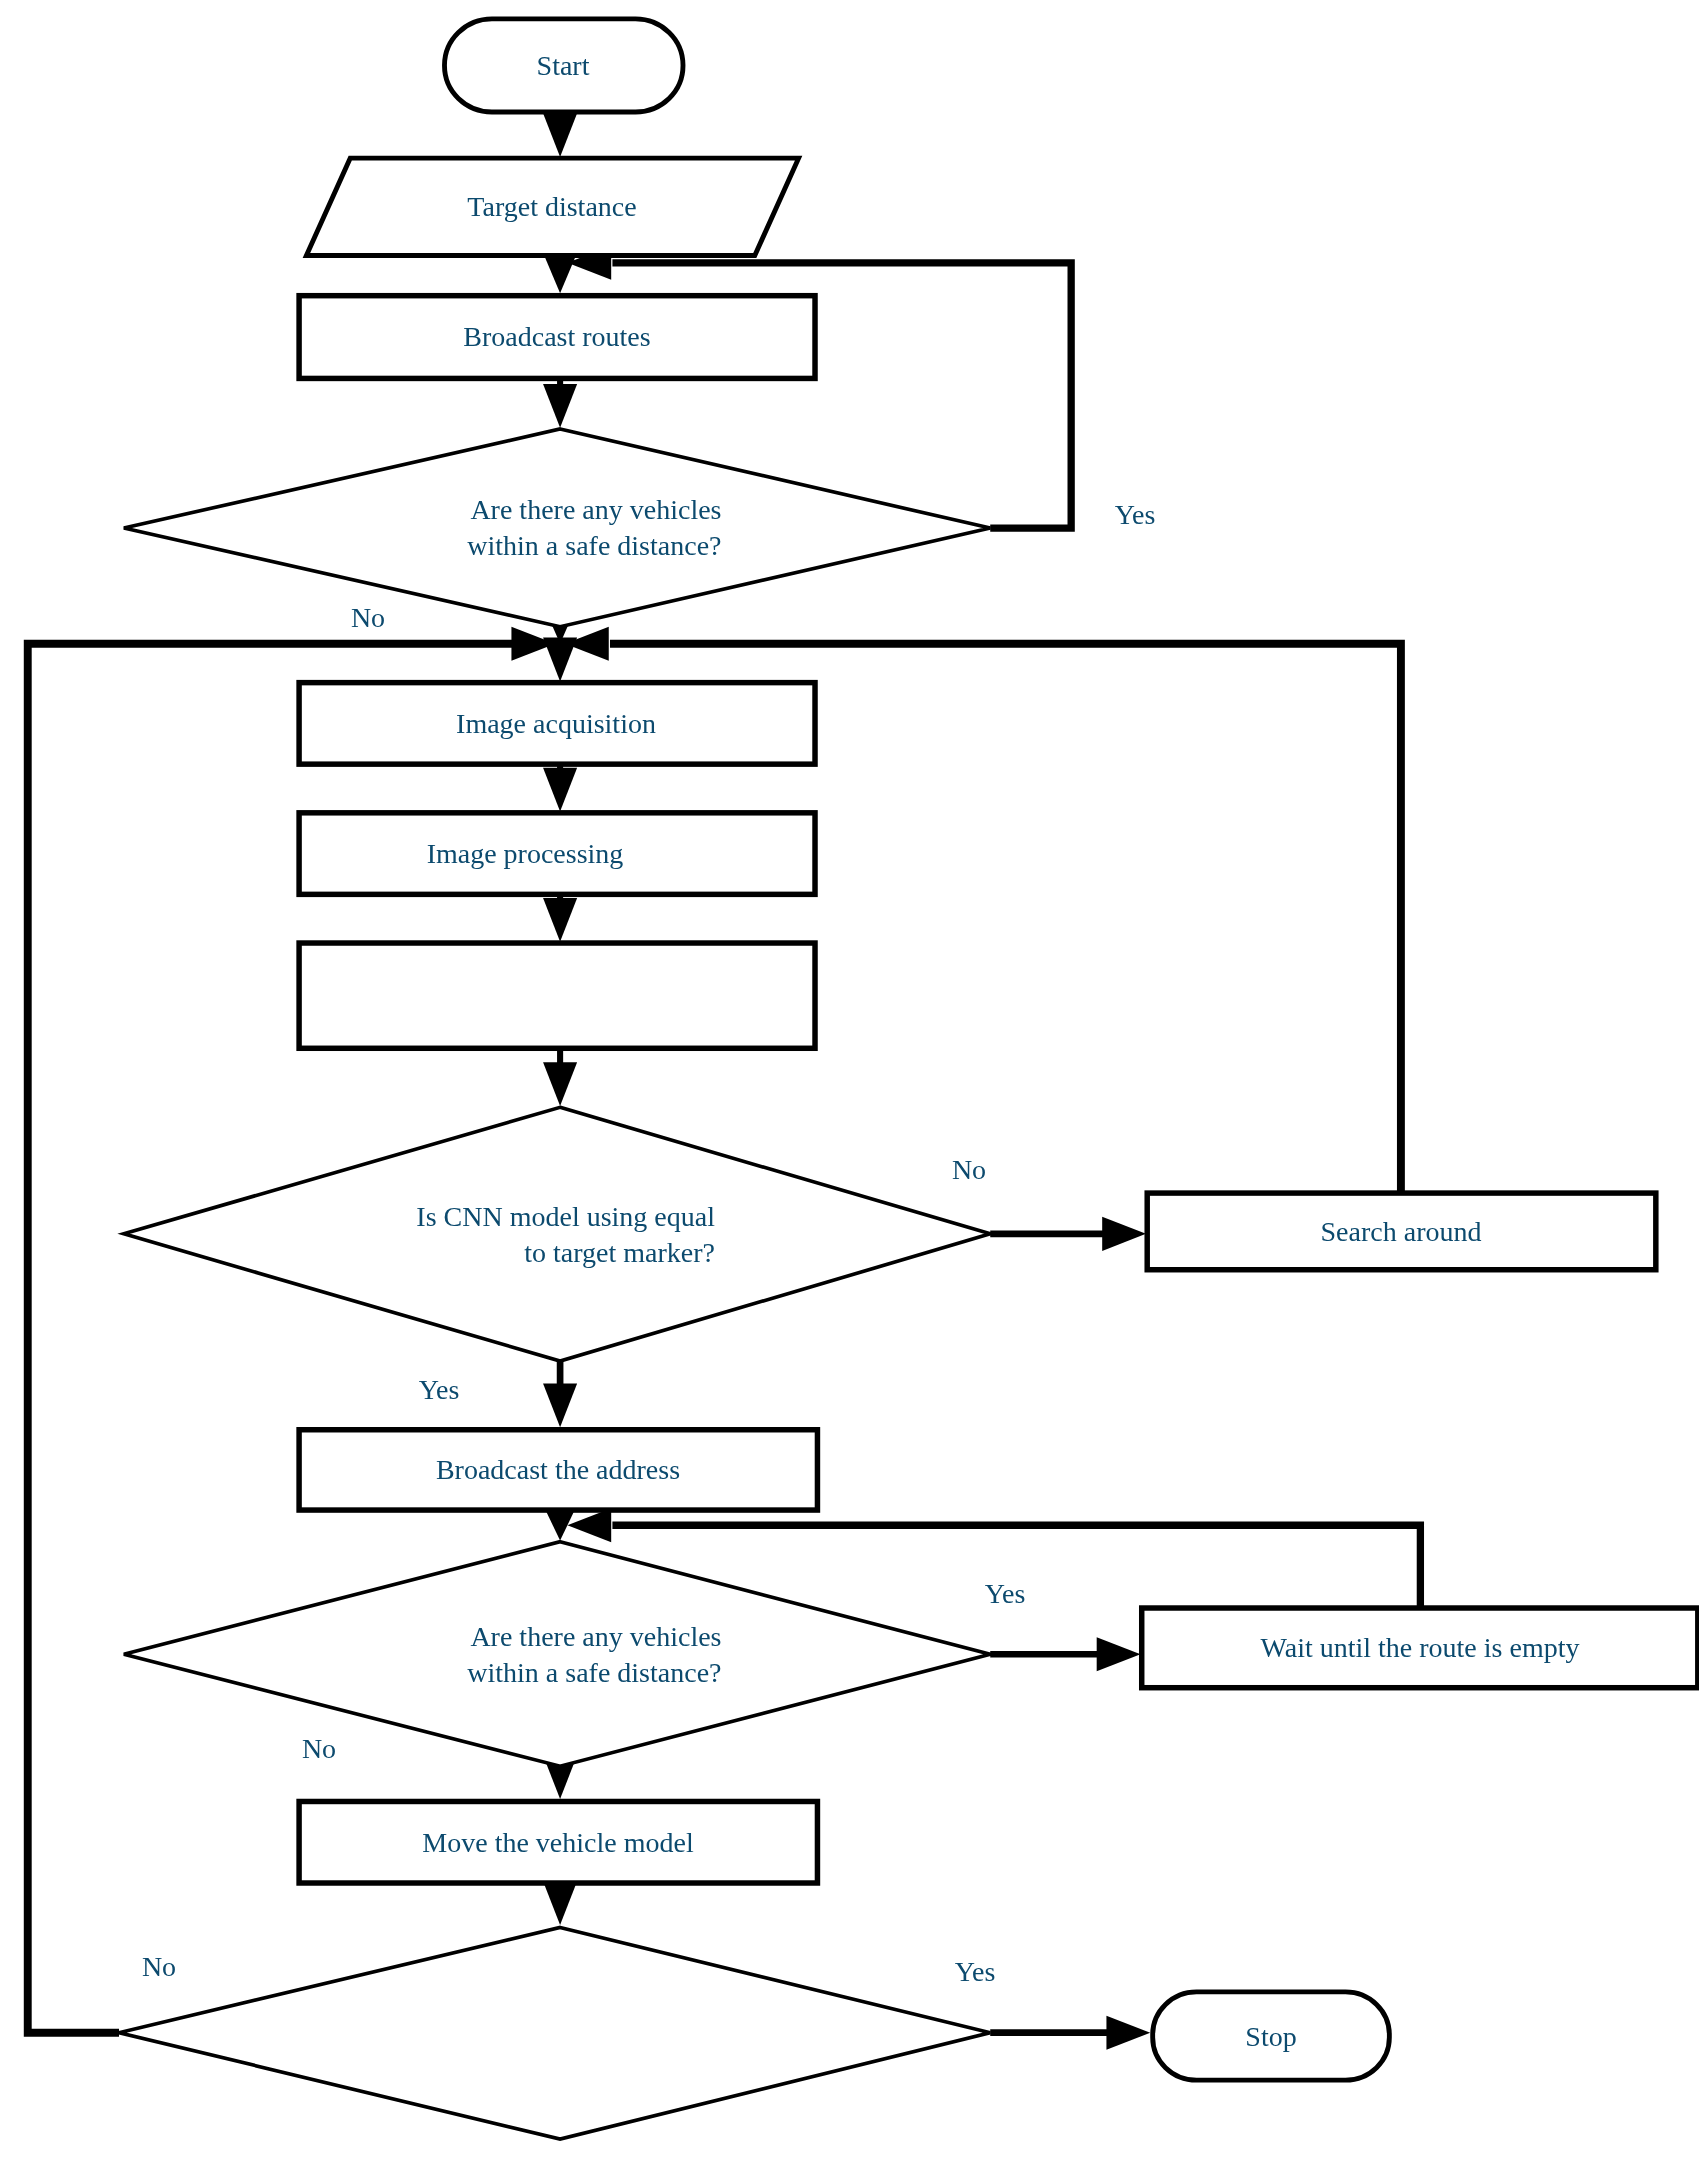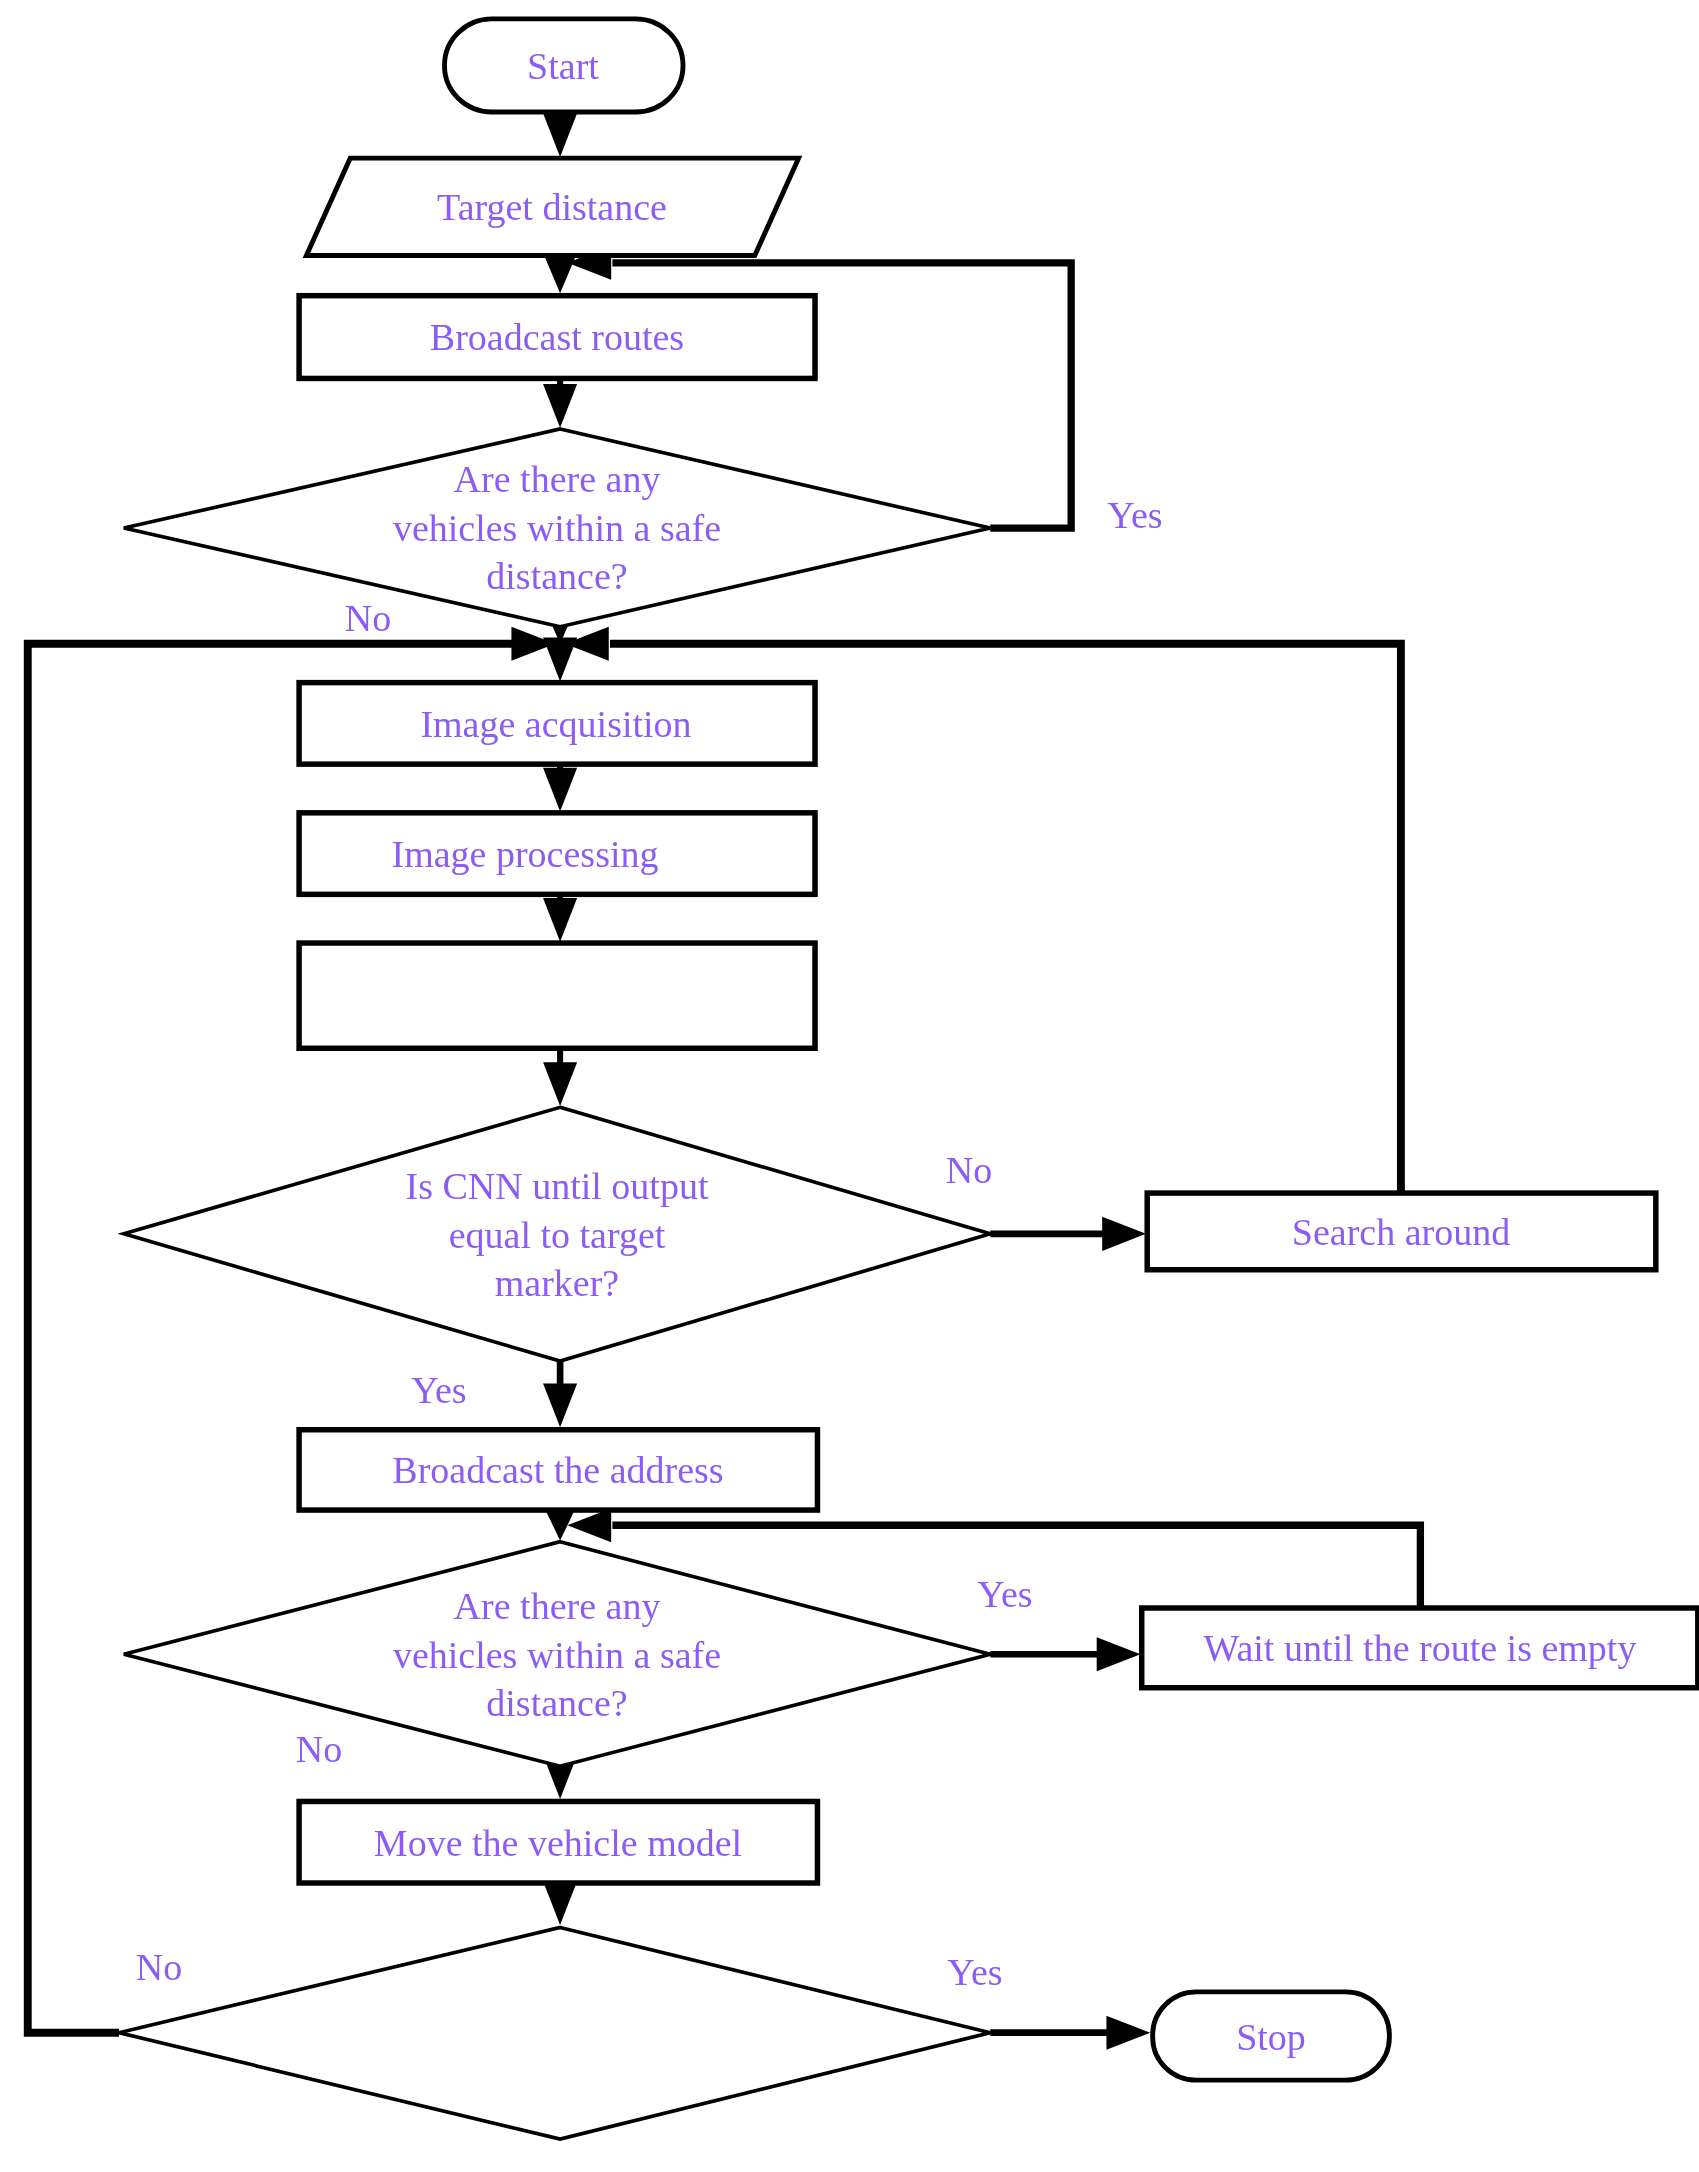--- a/index.html
+++ b/index.html
@@ -16,23 +16,23 @@
     overflow: hidden;
   }
   .canvas svg {
     position: absolute;
     left: 0;
     top: 0;
   }
   .lbl {
     position: absolute;
     transform: translate(-50%, -50%);
-    text-align: center;
-    color: #8b5cf6;
-    font-size: 38px;
+    text-align: right;
+    color: #0c4a6e;
+    font-size: 28px;
     line-height: 1.28;
     font-family: "Liberation Serif", serif;
   }
   .nw { white-space: nowrap; }
   .shape { fill: #ffffff; stroke: #000000; }
   .edge  { fill: none; stroke: #000000; }
   .head  { fill: #000000; stroke: none; }
 </style>
 </head>
 <body>
@@ -130,21 +130,21 @@
 
   <div class="lbl nw" style="left:557px;  top:337px">Broadcast routes</div>
 
   <div class="lbl" style="left:557px;  top:528px;  width:329px">Are there any vehicles within a safe distance?</div>
 
   <div class="lbl nw" style="left:556px;  top:724px">Image acquisition</div>
 
   <div class="lbl nw" style="left:525px;  top:854px">Image processing</div>
 
 
-  <div class="lbl" style="left:557px;  top:1235px; width:316px">Is CNN until output equal to target marker?</div>
+  <div class="lbl" style="left:557px;  top:1235px; width:316px">Is CNN model using equal to target marker?</div>
 
   <div class="lbl nw" style="left:1401px; top:1232px">Search around</div>
 
   <div class="lbl nw" style="left:558px;  top:1470px">Broadcast the address</div>
 
   <div class="lbl" style="left:557px;  top:1655px; width:329px">Are there any vehicles within a safe distance?</div>
 
   <div class="lbl nw" style="left:1420px; top:1648px">Wait until the route is empty</div>
 
   <div class="lbl nw" style="left:558px;  top:1843px">Move the vehicle model</div>

